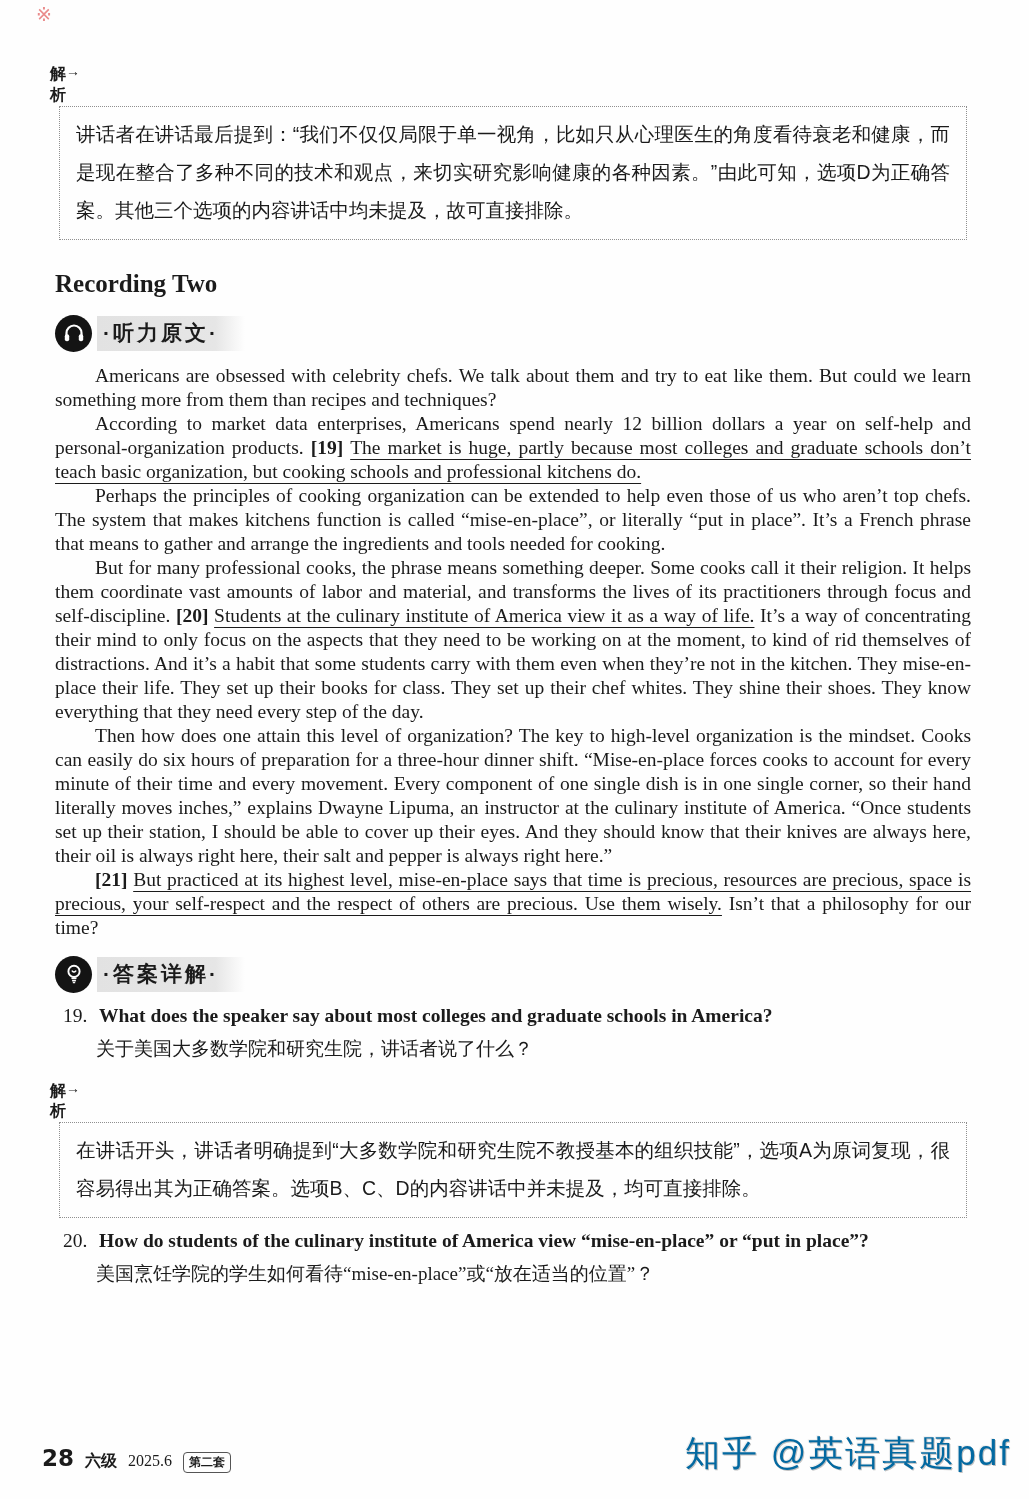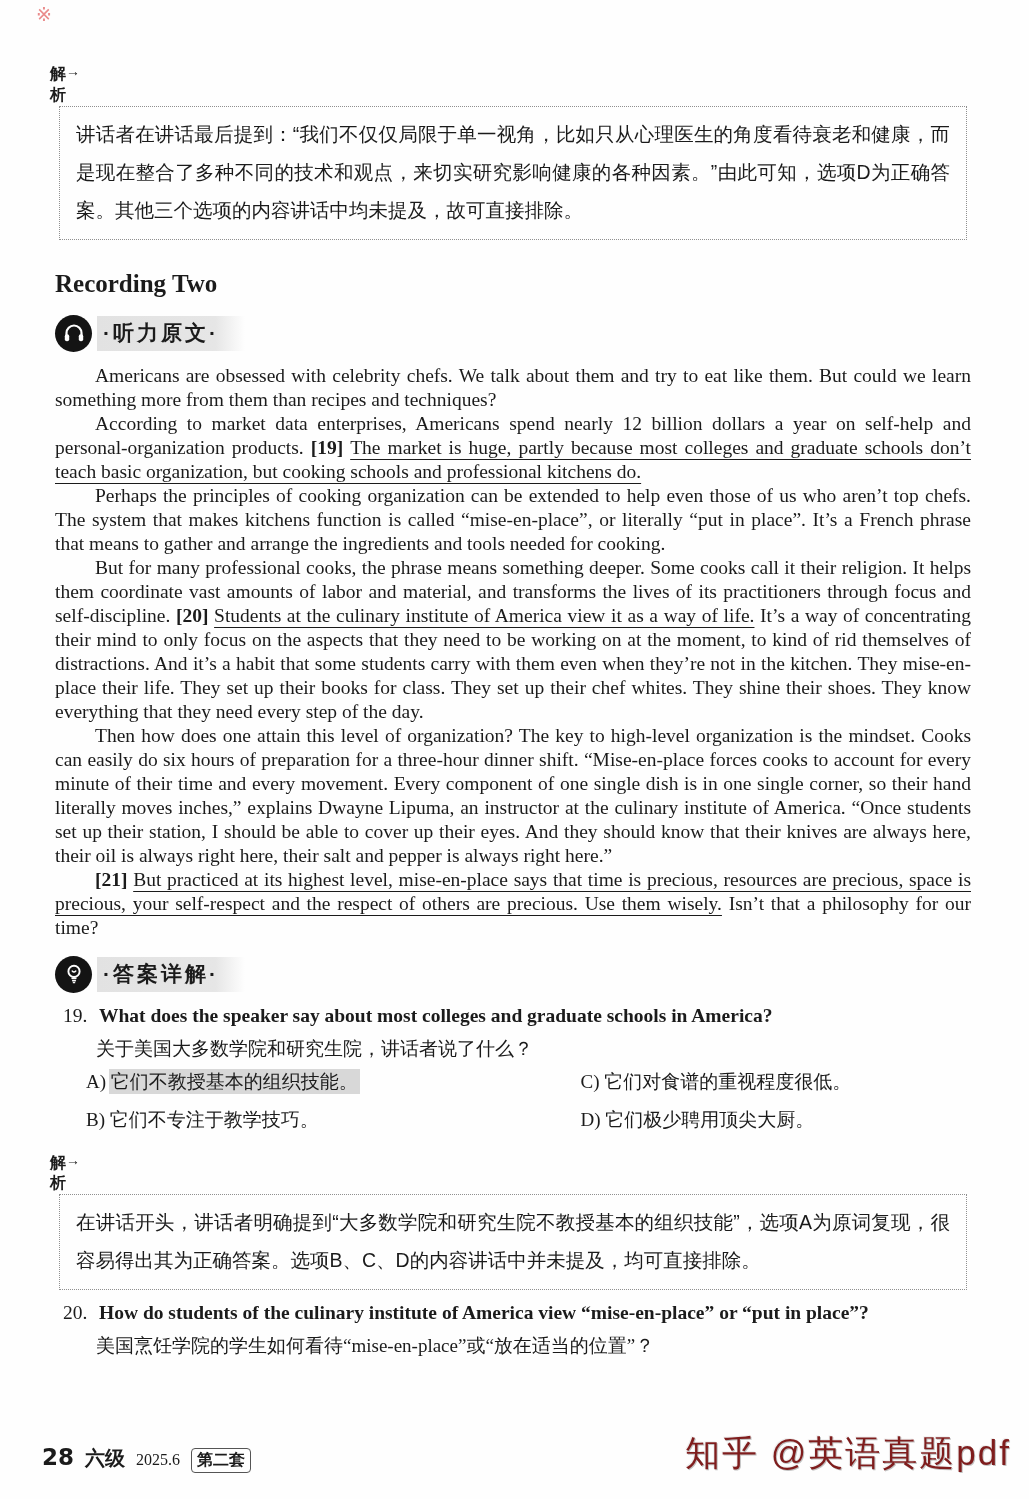--- a/index.html
+++ b/index.html
@@ -38,27 +38,27 @@
   .q-num{flex:0 0 36px;font-size:19.5px;}
   .q-en{font-weight:bold;font-size:19.5px;}
   .q-zh{margin:9px 0 7px 46px;font-size:19px;font-family:"Liberation Serif",serif;}
   .options-grid{display:grid;grid-template-columns:56% 44%;row-gap:12px;margin:4px 0 8px 36px;
         font-size:19px;font-family:"Liberation Sans","DejaVu Sans",sans-serif;}
   .opt-label{font-family:"Liberation Serif",serif;}
   .opt-text.highlight{background:#d8d8d8;box-shadow:0 0 0 2px #d8d8d8;}
 
   .footer{position:absolute;left:42px;bottom:26px;display:flex;align-items:baseline;gap:11px;}
   .page-num{font-size:23px;font-weight:bold;font-family:"DejaVu Sans",sans-serif;}
-  .footer-level{font-weight:bold;font-size:20px;font-family:"Liberation Sans",sans-serif;}
+  .footer-level{font-weight:bold;font-size:16px;font-family:"Liberation Sans",sans-serif;}
   .footer-date{font-size:16px;}
-  .set-box{border:1.2px solid #555;border-radius:4px;font-size:16px;font-weight:bold;
+  .set-box{border:1.2px solid #555;border-radius:4px;font-size:12px;font-weight:bold;
         padding:1px 5px;font-family:"Liberation Sans",sans-serif;}
 
   .watermark{position:absolute;right:18px;bottom:22px;font-size:35px;letter-spacing:2px;
-        color:#7f1d1d;text-shadow:1px 1px 0 #c2c2c2,-1px -1px 0 #efefef;
+        color:#0369a1;text-shadow:1px 1px 0 #c2c2c2,-1px -1px 0 #efefef;
         font-family:"Liberation Sans",sans-serif;}
 </style>
 </head>
 <body>
 
 <div class="page">
 
   <span class="star-mark">※</span>
 
   <div class="analysis-row top">
@@ -103,26 +103,20 @@
     </span>
     <span class="header-band">·答案详解·</span>
   </div>
 
   <div class="question">
     <div class="q-head">
       <span class="q-num">19.</span>
       <span class="q-en">What does the speaker say about most colleges and graduate schools in America?</span>
     </div>
     <div class="q-zh">关于美国大多数学院和研究生院，讲话者说了什么？</div>
-    <div class="options-grid">
-        <div class="option"><span class="opt-label">A) </span><span class="opt-text highlight">它们不教授基本的组织技能。</span></div>
-        <div class="option"><span class="opt-label">C) </span><span class="opt-text">它们对食谱的重视程度很低。</span></div>
-        <div class="option"><span class="opt-label">B) </span><span class="opt-text">它们不专注于教学技巧。</span></div>
-        <div class="option"><span class="opt-label">D) </span><span class="opt-text">它们极少聘用顶尖大厨。</span></div>
-      </div>
   </div>
 
   <div class="analysis-row">
     <div class="analysis-label">
       <span>解析</span>
       <span class="analysis-arrow">→</span>
     </div>
     <div class="analysis-box">在讲话开头，讲话者明确提到“大多数学院和研究生院不教授基本的组织技能”，选项A为原词复现，很容易得出其为正确答案。选项B、C、D的内容讲话中并未提及，均可直接排除。</div>
   </div>
 

